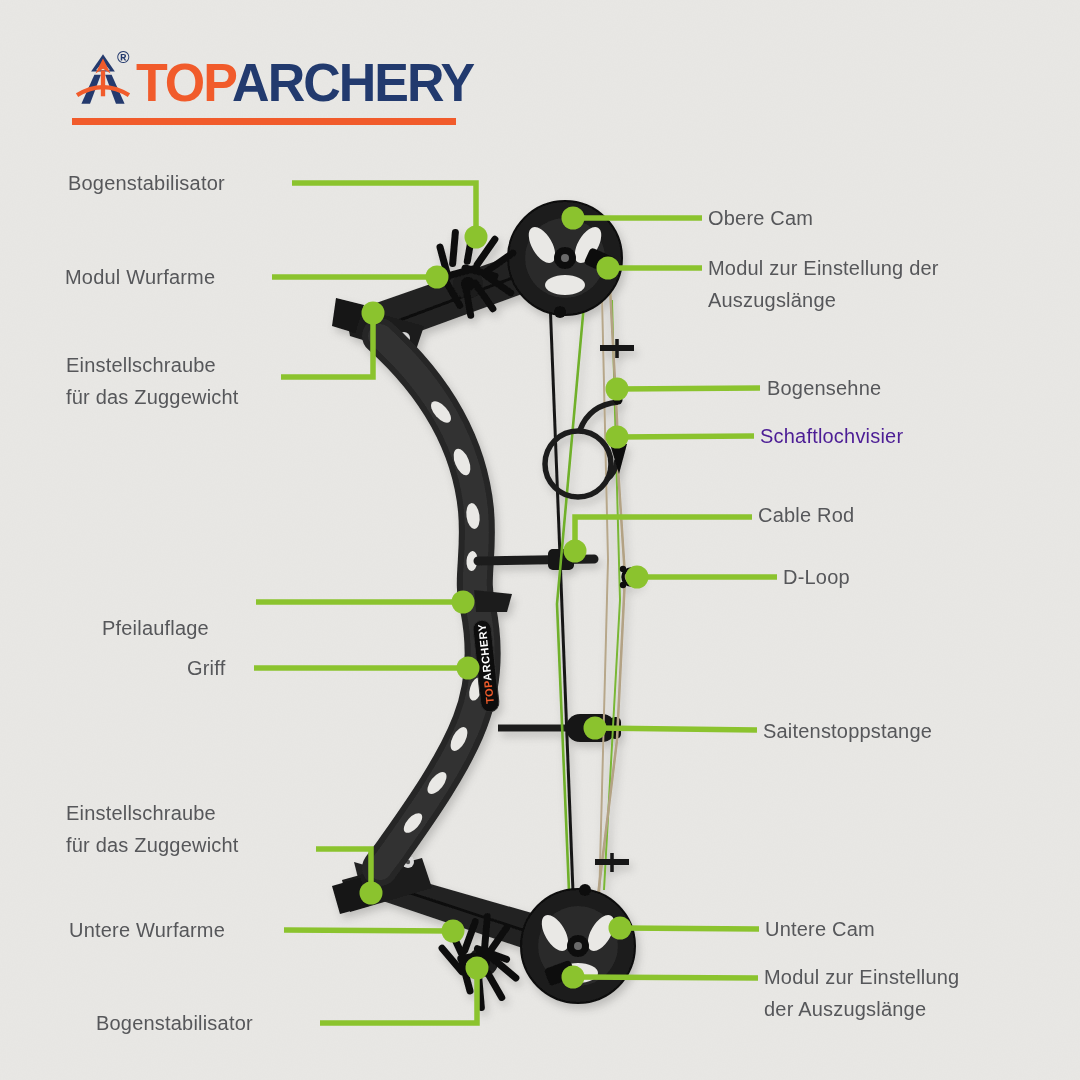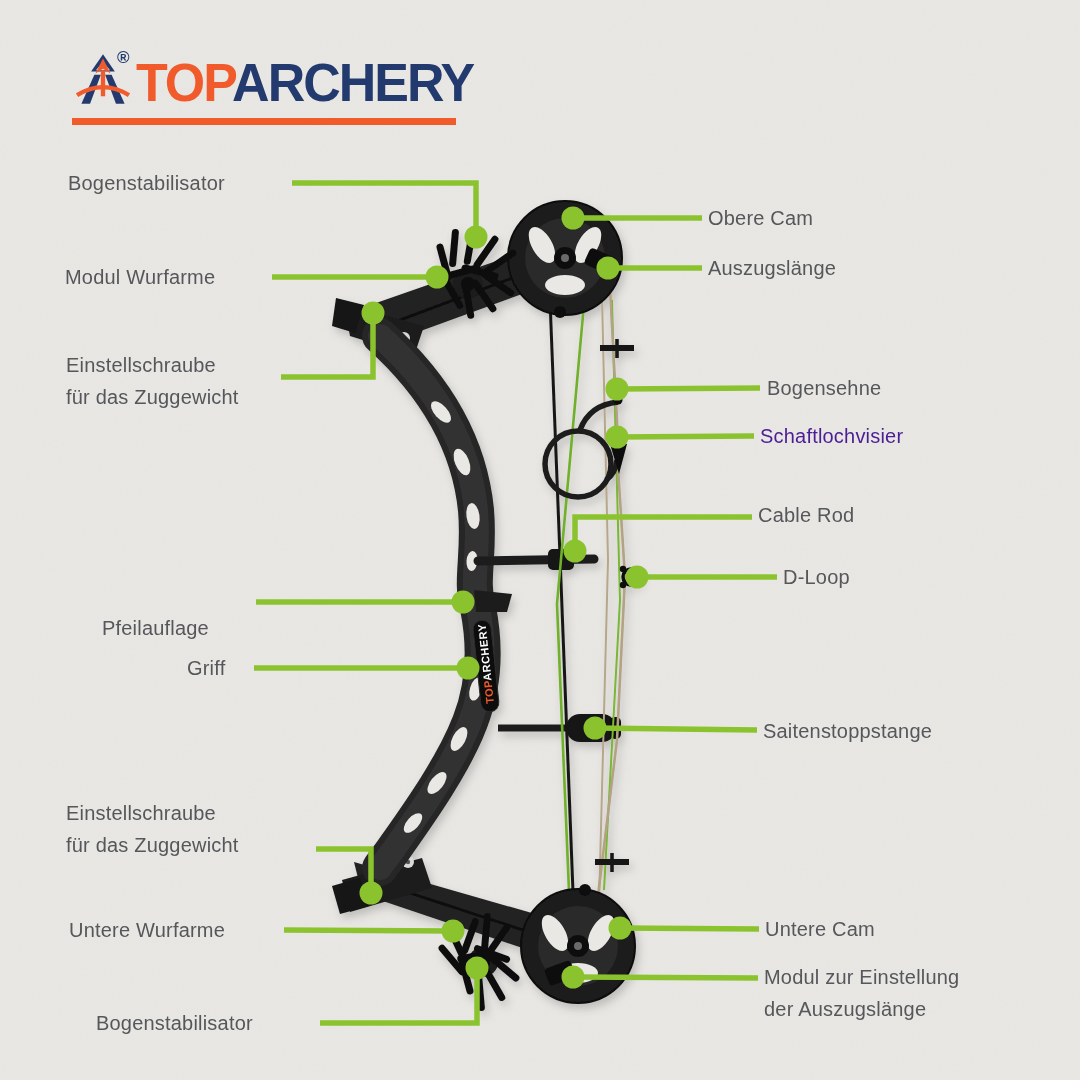--- a/index.html
+++ b/index.html
@@ -257,20 +257,21 @@
       <div class="label" style="left: 69px; top: 914px; color: rgb(86, 87, 90);">
         <span>Untere Wurfarme</span>
       </div>
       <div class="label" style="left: 96px; top: 1007px; color: rgb(86, 87, 90);">
         <span>Bogenstabilisator</span>
       </div>
       <div class="label" style="left: 708px; top: 202px; color: rgb(86, 87, 90); text-align: center;">
         <span>Obere Cam</span>
       </div>
       <div class="label" style="left: 708px; top: 252px; color: rgb(86, 87, 90);">
+        <span>Modul zur Einstellung der</span>
         <span>Auszugslänge</span>
       </div>
       <div class="label" style="left: 767px; top: 372px; color: rgb(86, 87, 90);">
         <span>Bogensehne</span>
       </div>
       <div class="label" style="left: 760px; top: 420px; color: #4c1d95;">
         <span>Schaftlochvisier</span>
       </div>
       <div class="label" style="left: 758px; top: 499px; color: rgb(86, 87, 90); text-align: center;">
         <span>Cable Rod</span>

